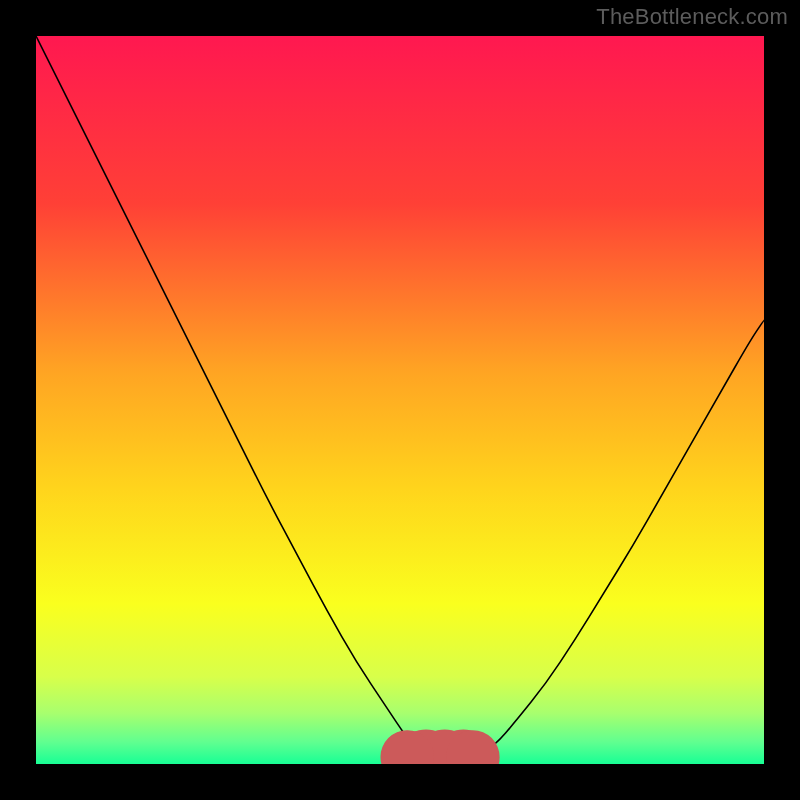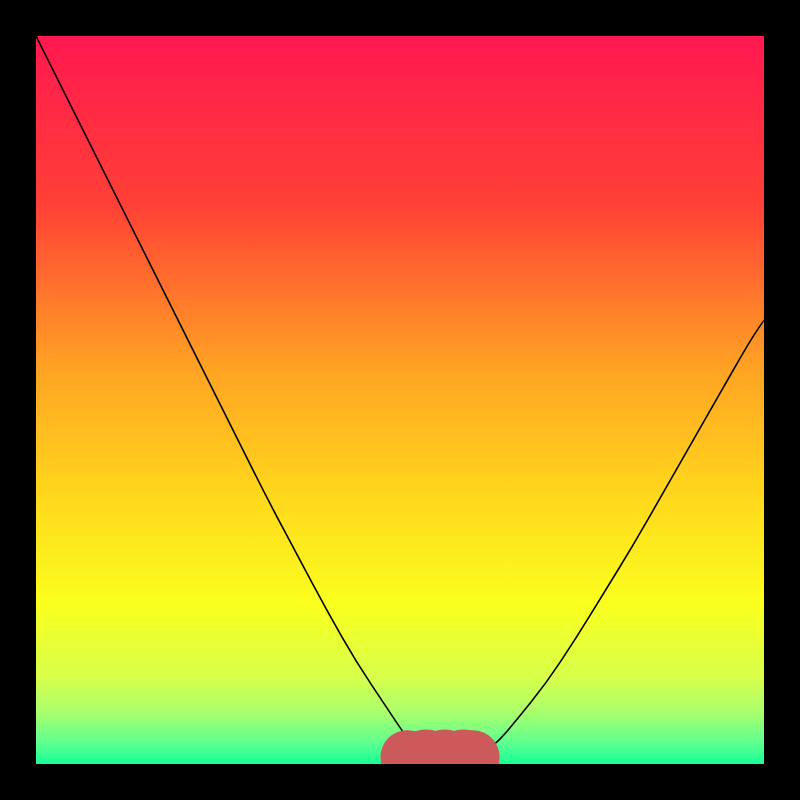--- a/index.html
+++ b/index.html
@@ -38,20 +38,21 @@
   .plot-area svg {
     display: block;
     width: 728px;
     height: 728px;
   }
 </style>
 </head>
 <body>
 
 <div class="frame">
+  <div class="watermark">TheBottleneck.com</div>
   <div class="plot-area">
     <svg id="plot-svg" viewBox="0 0 728 728" preserveAspectRatio="none">
         <defs>
           <linearGradient id="bg-grad" x1="0" y1="0" x2="0" y2="1">
             <stop offset="0%" stop-color="#ff1850"></stop>
             <stop offset="23%" stop-color="#ff4036"></stop>
             <stop offset="46%" stop-color="#ffa423"></stop>
             <stop offset="62%" stop-color="#ffd41c"></stop>
             <stop offset="78%" stop-color="#faff1e"></stop>
             <stop offset="88%" stop-color="#d8ff4a"></stop>

